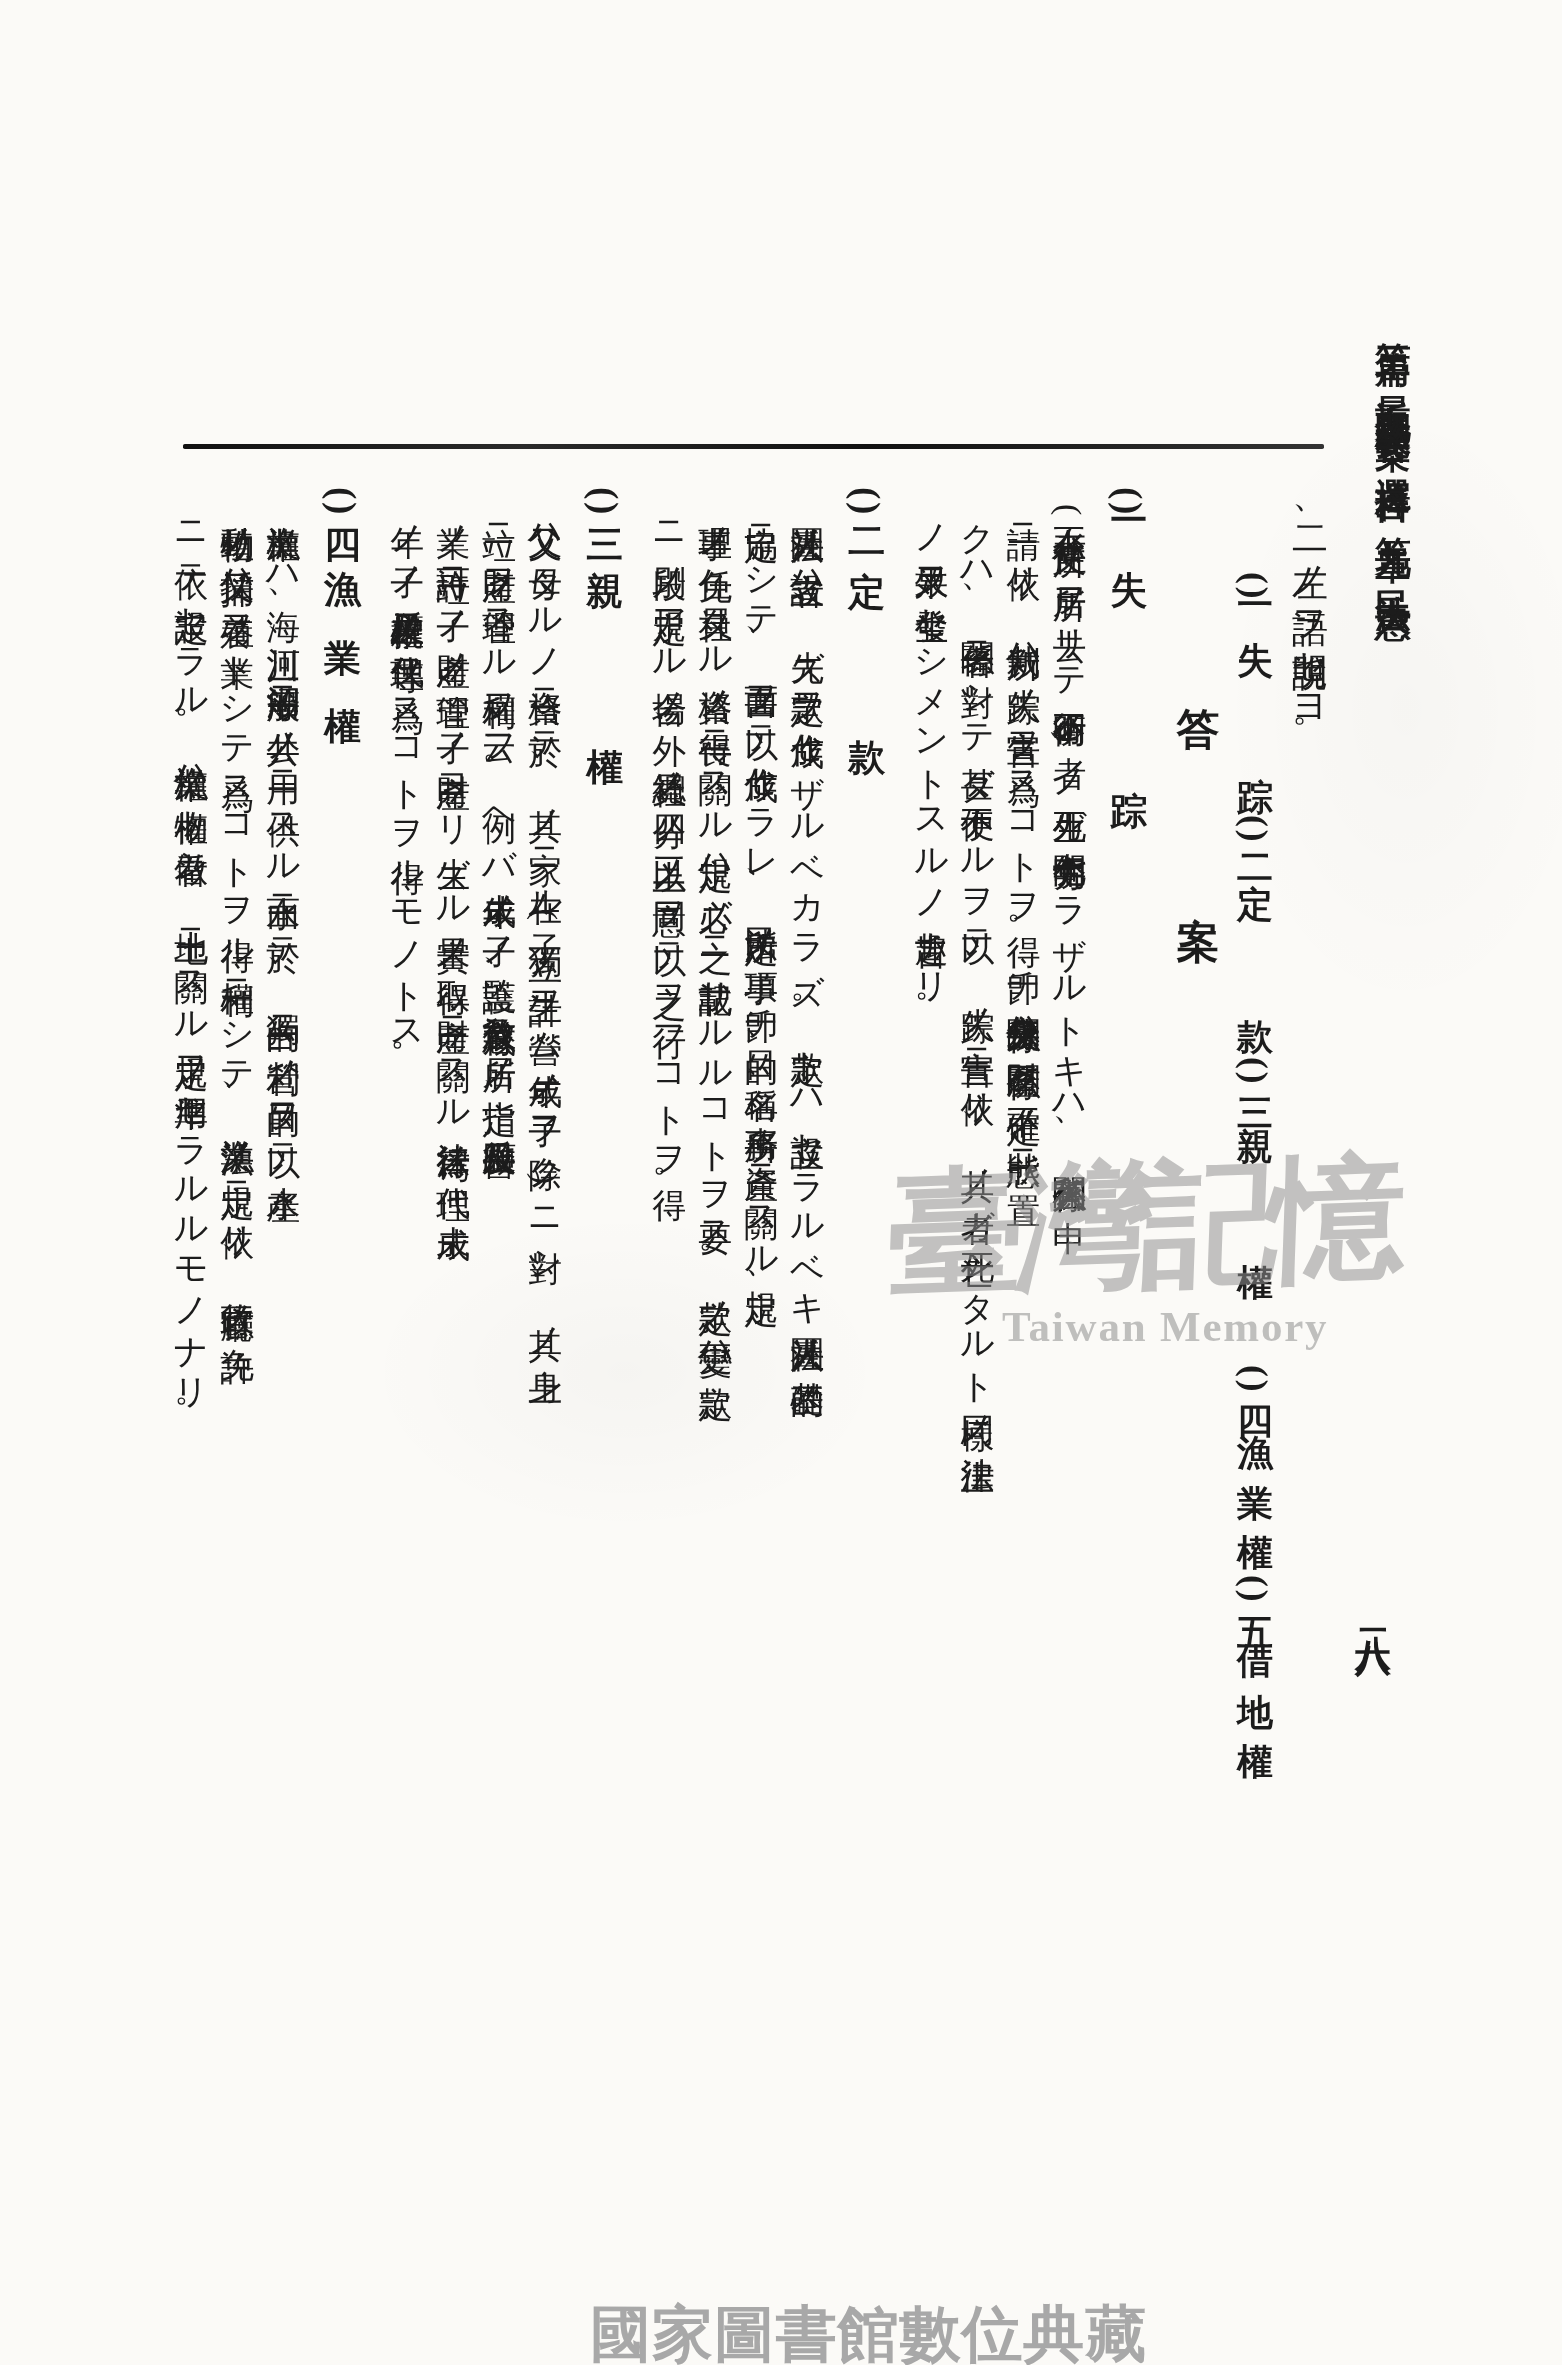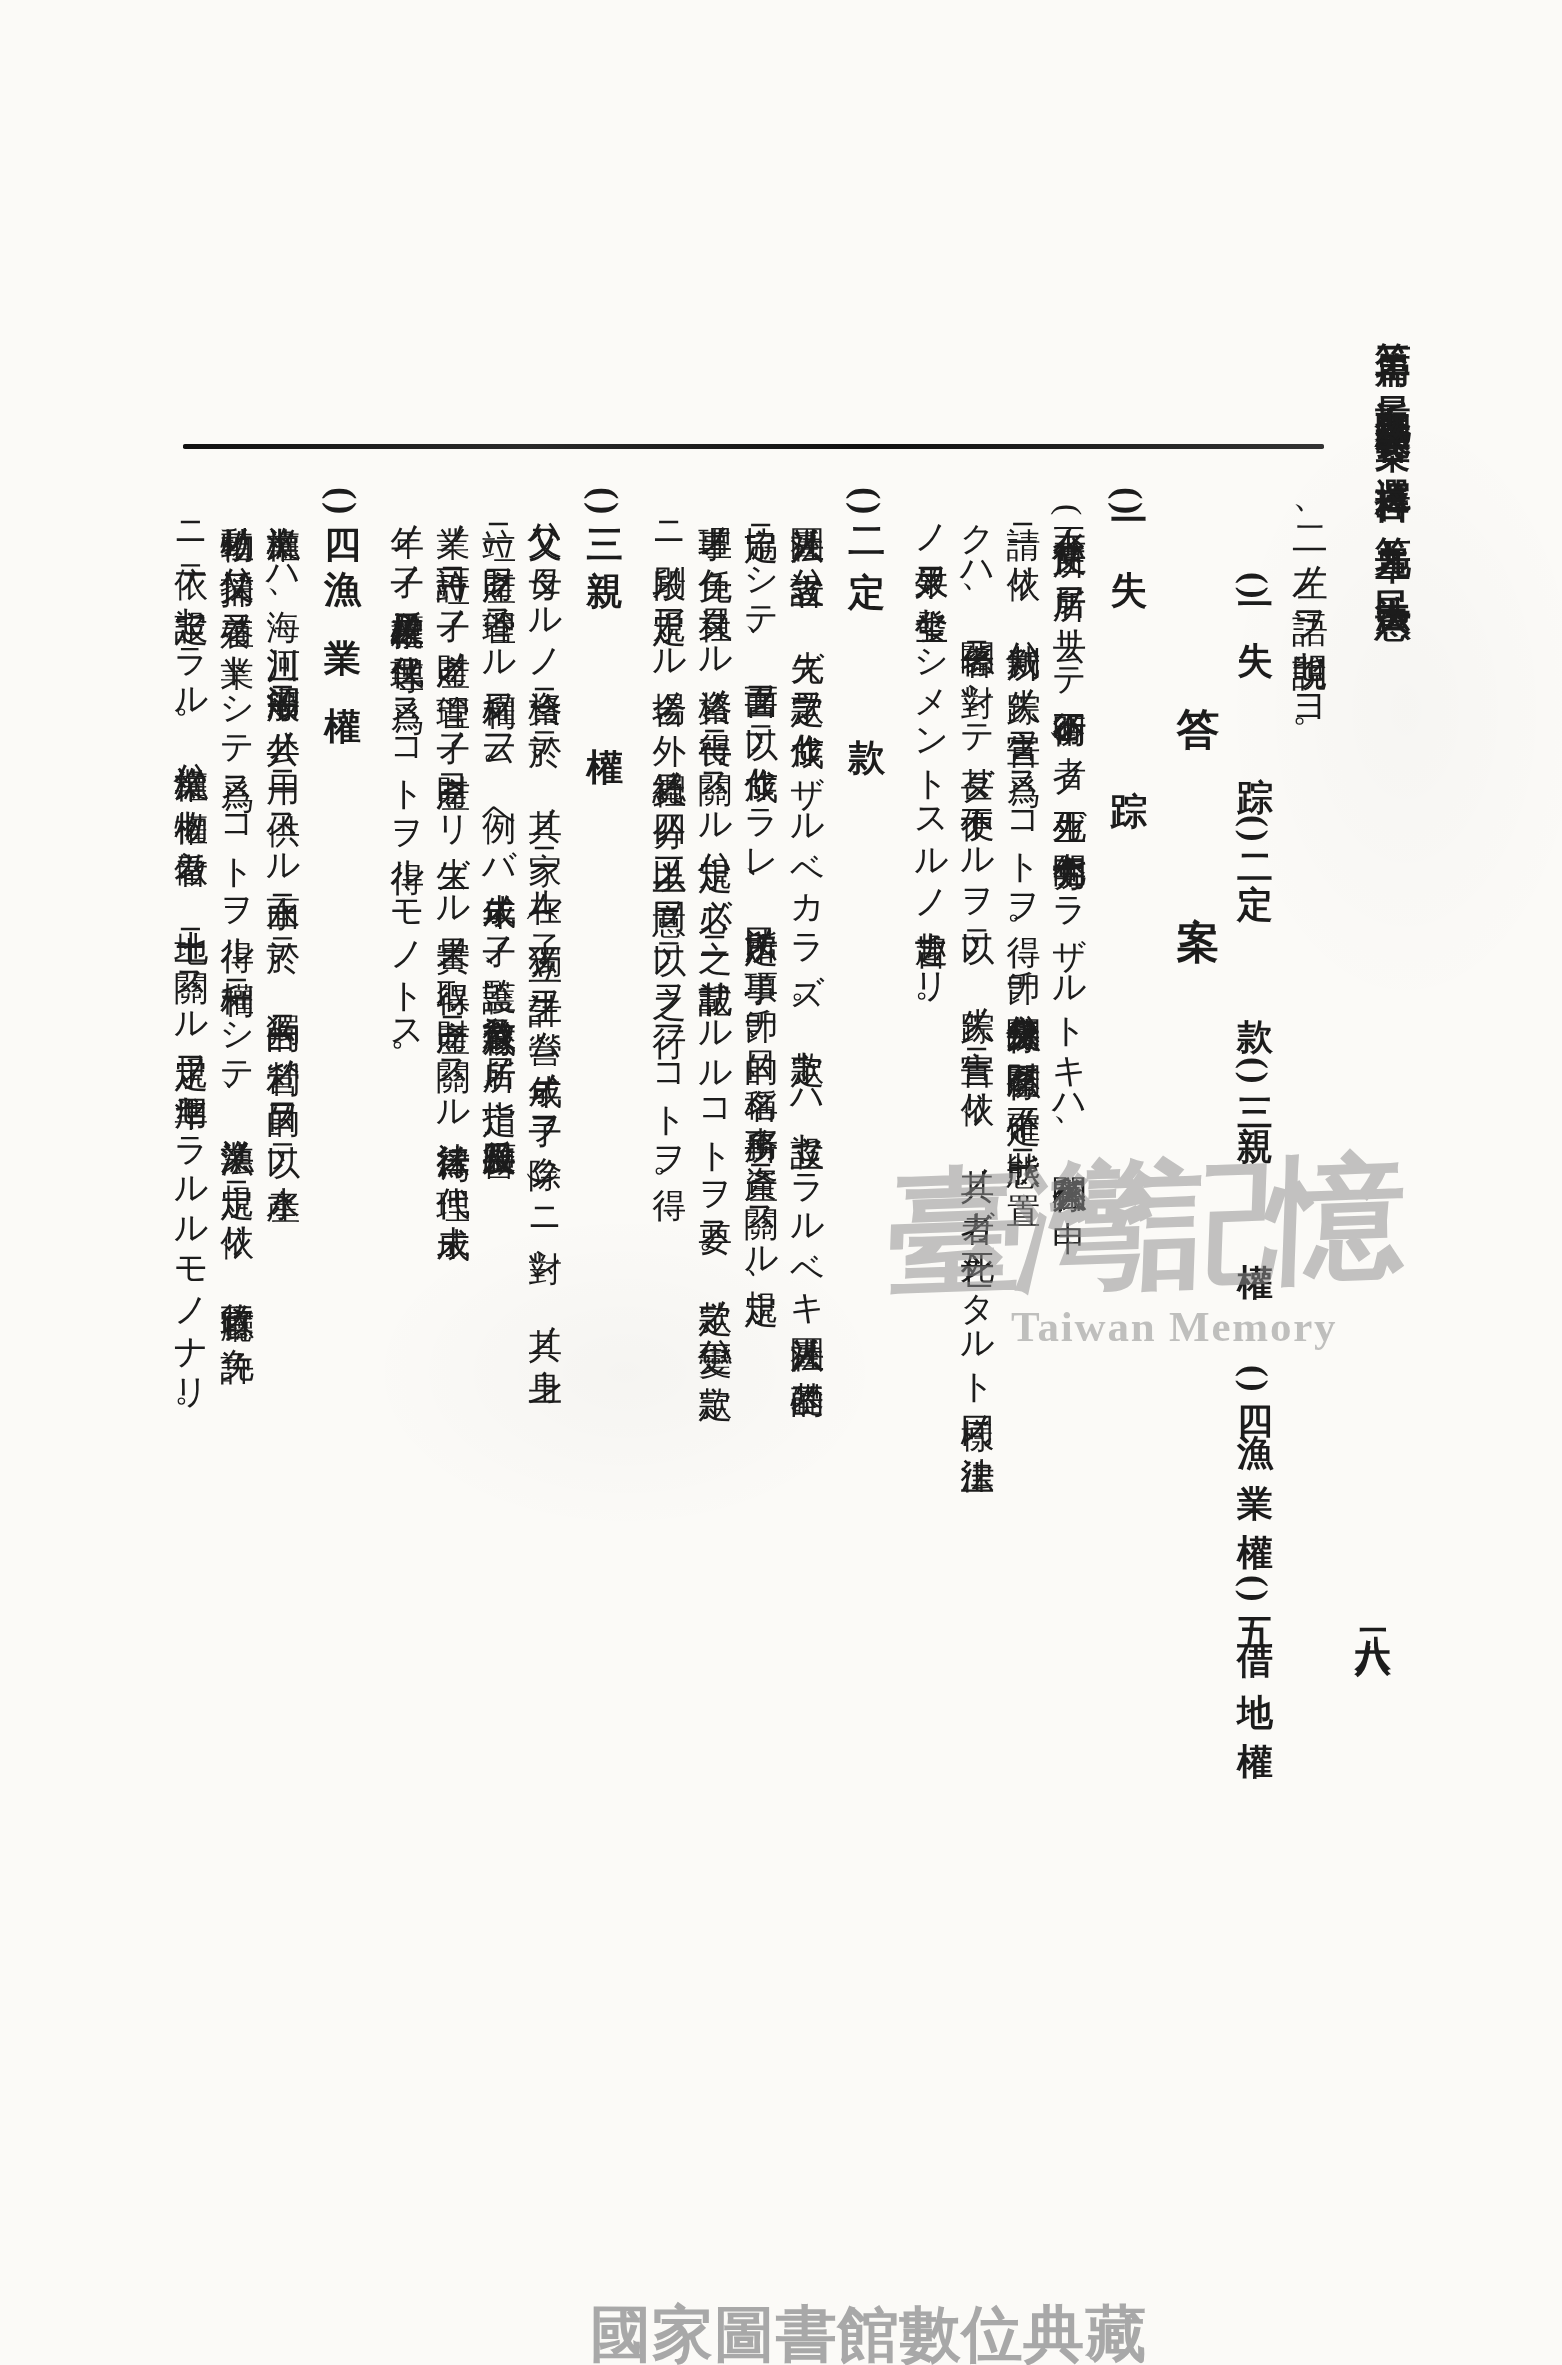--- a/index.html
+++ b/index.html
@@ -59,21 +59,21 @@
   .st4{height:138px;}
   .body{width:46px;padding-top:13.4px;}
   
   .wm{position:absolute;left:888px;top:1152px;z-index:2;pointer-events:none;
       color:var(--watermark,#8f8f8f);}
   .wm-cjk{
     font-size:136px;letter-spacing:-9px;line-height:1.1;font-weight:700;
     opacity:.52;transform:rotate(-2deg) skewX(-4deg);white-space:nowrap;
   }
   .wm-latin{
-    position:absolute;left:123px;top:150px;font-size:43px;letter-spacing:1.8px;
+    position:absolute;left:114px;top:150px;font-size:43px;letter-spacing:1.8px;
     opacity:.55;font-weight:600;white-space:nowrap;
   }
   .footer{
     position:absolute;left:590px;top:2294px;
     font-size:61px;letter-spacing:0.9px;font-weight:600;
     color:var(--footer,#a8a8a8);white-space:nowrap;
   }
 </style>
 </head>
 <body>

